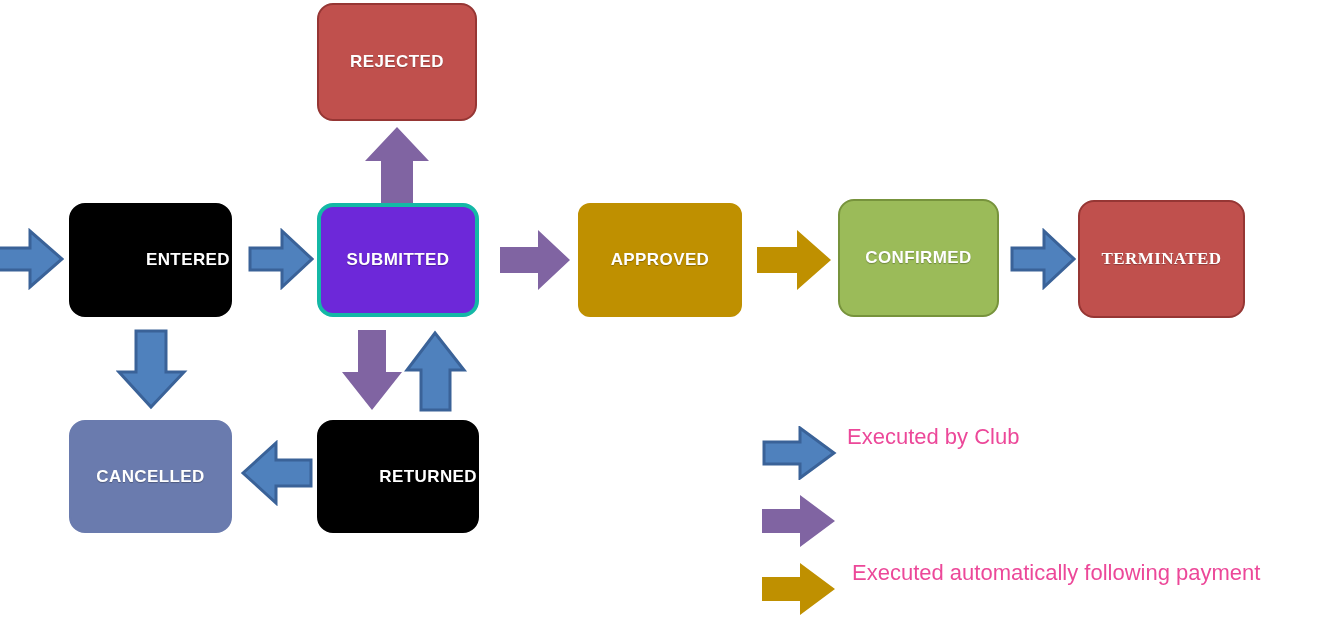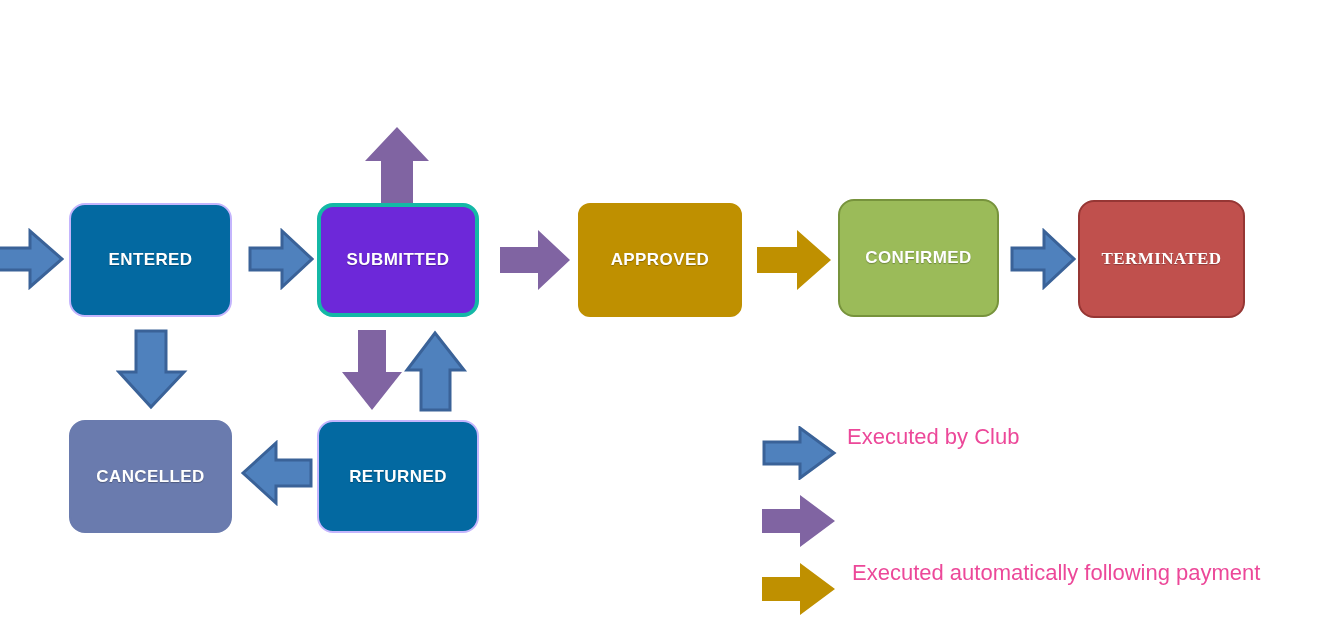--- a/index.html
+++ b/index.html
@@ -29,21 +29,21 @@
     font-weight: bold;
     font-size: 17px;
     letter-spacing: 0.4px;
     text-align: center;
     text-shadow: 0 1px 1px rgba(0,0,0,0.28);
     user-select: none;
   }
   .node-label { pointer-events: none; }
 
   
-  .n-blue      { background: #0369a1; border: 2px solid #c4b5fd; }
+  .n-blue      { background: #000000; border: 2px solid #000000; justify-content: flex-end; }
   .n-purple    { background: #6d28d9; border: 4px solid #14b8a6; }
   .n-red       { background: #C0504D; border: 2px solid #963634; }
   .n-gold      { background: #BF9000; border: 2px solid #BF9000; }
   .n-green     { background: #9BBB59; border: 2px solid #77933C; }
   .n-slate     { background: #6A7BAE; border: 2px solid #6A7BAE; }
 
   
   .arrow {
     position: absolute;
     overflow: visible;
@@ -135,20 +135,23 @@
       <polygon points="31,3 60,40 46,40 46,80 17,80 17,40 3,40" fill="#4F81BD" stroke="#3A6298" stroke-width="3"></polygon>
     </svg>
   </div>
 
   <div class="arrow" style="left:240px; top:440px; width:74px; height:66px;">
     <svg width="74" height="66" viewBox="0 0 74 66">
       <polygon points="3,33 36,3 36,20 71,20 71,46 36,46 36,63" fill="#4F81BD" stroke="#3A6298" stroke-width="3"></polygon>
     </svg>
   </div>
 
+  <div class="node n-red" style="left:317px; top:3px; width:160px; height:118px;">
+    <span class="node-label">REJECTED</span>
+  </div>
 
   <div class="node n-blue" style="left:69px; top:203px; width:163px; height:114px;">
     <span class="node-label">ENTERED</span>
   </div>
 
   <div class="node n-purple" style="left:317px; top:203px; width:162px; height:114px;">
     <span class="node-label">SUBMITTED</span>
   </div>
 
   <div class="node n-gold" style="left:578px; top:203px; width:164px; height:114px;border-radius:12px;">

